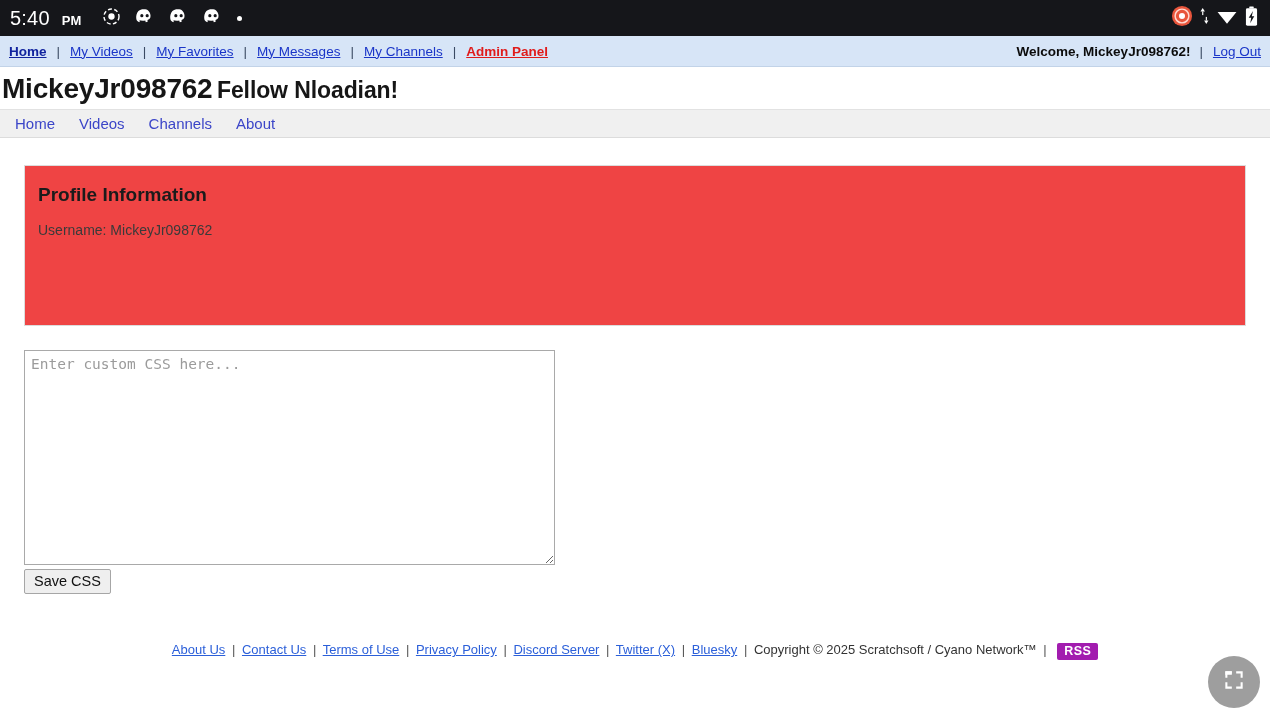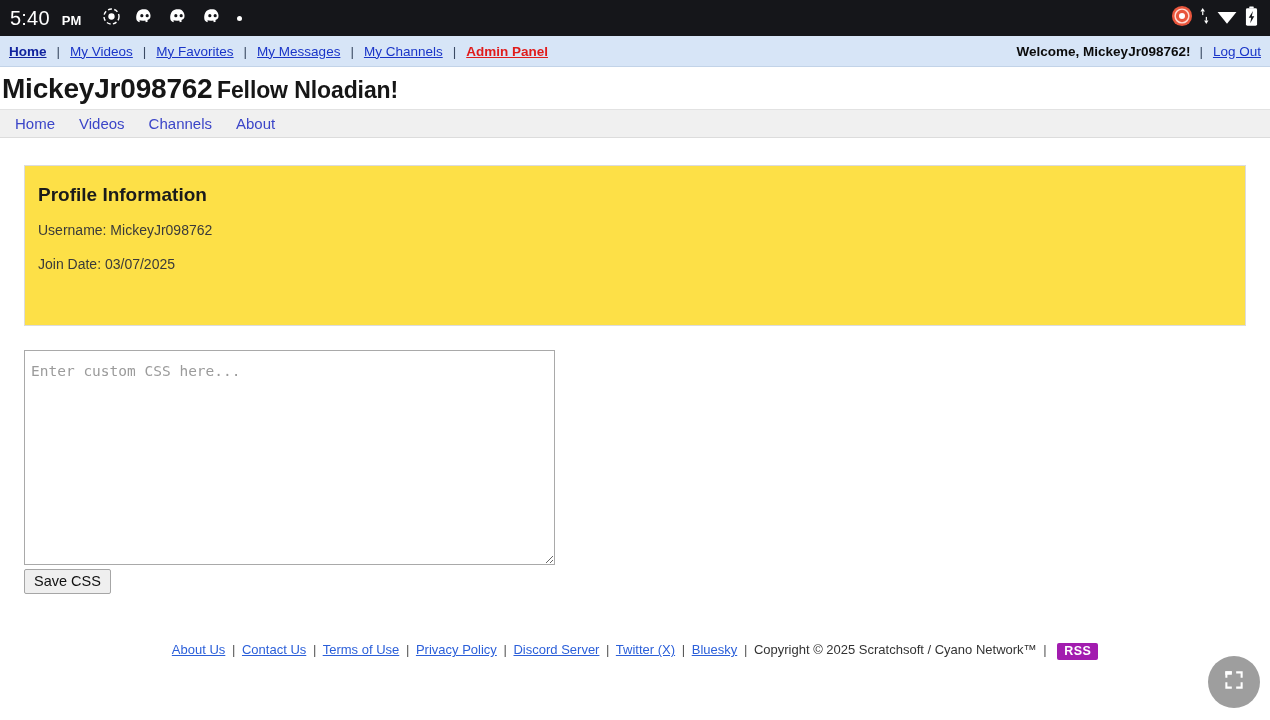--- a/index.html
+++ b/index.html
@@ -83,21 +83,21 @@
     font-size: 15px;
   }
   #sub-nav a { color: #3b45c8; text-decoration: none; }
 
   
   #content { padding: 0 24px; }
 
   #profile-card {
     margin-top: 27px;
     border: 1px solid #dcdcdc;
-    background: #fde047;
+    background: #ef4444;
     padding: 18px 13px 14px 13px;
     height: 161px;
   }
   #profile-card h2 {
     margin: 0 0 16px 0;
     font-size: 19px;
     font-weight: bold;
     color: #1b1b1b;
   }
   .profile-line {
@@ -106,21 +106,21 @@
     margin: 0 0 18px 0;
   }
 
   #css-textarea {
     display: block;
     margin-top: 24px;
     width: 531px;
     height: 215px;
     border: 1px solid #a9a9a9;
     background: #ffffff;
-    padding: 12px 6px;
+    padding: 5px 6px;
     font-family: "DejaVu Sans Mono", "Liberation Mono", monospace;
     font-size: 14.5px;
     color: #222;
     resize: both;
     outline: none;
   }
   #css-textarea::placeholder { color: #9b9b9b; }
 
   #save-css-button {
     margin: 4px 0 0 0;
@@ -271,21 +271,20 @@
   <a href="#">Videos</a>
   <a href="#">Channels</a>
   <a href="#">About</a>
 </div>
 
 <div id="content">
 
   <div id="profile-card">
     <h2>Profile Information</h2>
     <p class="profile-line">Username: MickeyJr098762</p>
-    <p class="profile-line">Join Date: 03/07/2025</p>
   </div>
 
   <textarea id="css-textarea" placeholder="Enter custom CSS here..." style=""></textarea>
 
   <button id="save-css-button">Save CSS</button>
 
   
   <div id="footer">
     <a href="#">About Us</a>
     <span class="fsep">|</span>

